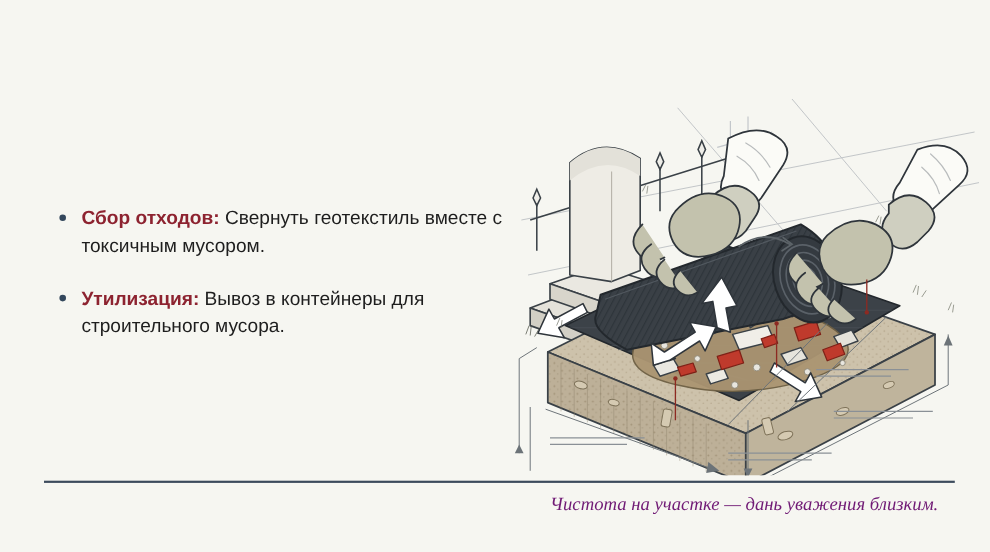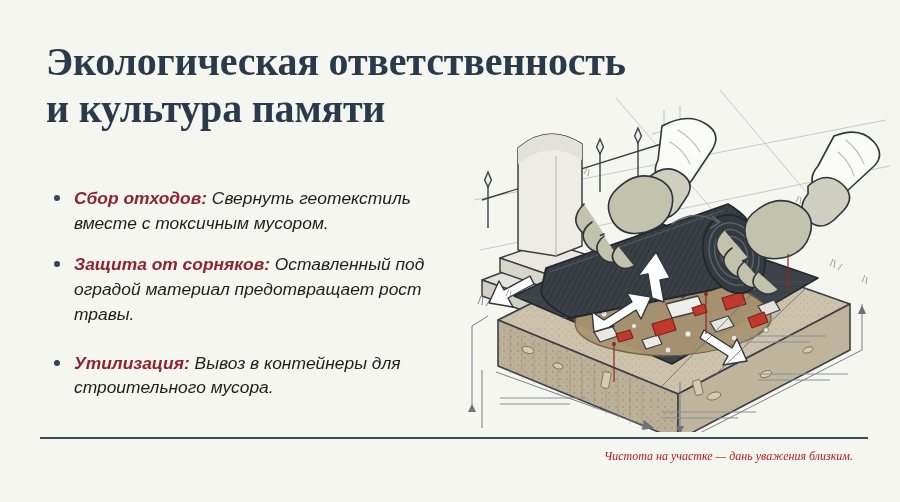--- a/index.html
+++ b/index.html
@@ -43,21 +43,20 @@
 
   
   .bullets {
     position: absolute;
     left: 48px;
     top: 186px;
     width: 412px;
     margin: 0;
     padding: 0;
     list-style: none;
-    font-style: italic;
   }
   .bullet {
     position: relative;
     padding-left: 26px;
     margin-bottom: 17px;
     font-size: 17.4px;
     line-height: 1.42;
     color: #1e1e1e;
   }
   .bullet:last-child { margin-bottom: 0; margin-top: 24px; }
@@ -84,55 +83,45 @@
     width: 828px;
     height: 2px;
     background: #3c4b5c;
   }
   .footer-note {
     position: absolute;
     right: 47px;
     top: 449px;
     font-family: "Liberation Serif", "DejaVu Serif", serif;
     font-style: italic;
-    font-size: 12px;
-    color: #b91c1c;
+    font-size: 17px;
+    color: #701a75;
     white-space: nowrap;
   }
 
   
   .illustration {
     position: absolute;
     left: 466px;
     top: 82px;
     width: 430px;
     height: 350px;
   }
   .illustration svg { display: block; }
 </style>
 </head>
 <body>
 
 <div class="slide">
 
-  <div class="title-block">
-    <h1 class="slide-title">
-      <span class="line">Экологическая ответственность</span>
-      <span class="line">и культура памяти</span>
-    </h1>
-  </div>
 
   <ul class="bullets">
     <li class="bullet">
       <span class="dot"></span>
       <span class="lead">Сбор отходов:</span><span class="body"> Свернуть геотекстиль вместе с токсичным мусором.</span>
-    </li>
-    <li class="bullet">
-      <span class="dot"></span>
-      <span class="lead">Защита от сорняков:</span><span class="body"> Оставленный под оградой материал предотвращает рост травы.</span>
     </li>
     <li class="bullet">
       <span class="dot"></span>
       <span class="lead">Утилизация:</span><span class="body"> Вывоз в контейнеры для строительного мусора.</span>
     </li>
   </ul>
 
   <div class="illustration">
     <svg width="430" height="350" viewBox="0 0 430 350" xmlns="http://www.w3.org/2000/svg">
       <defs>

